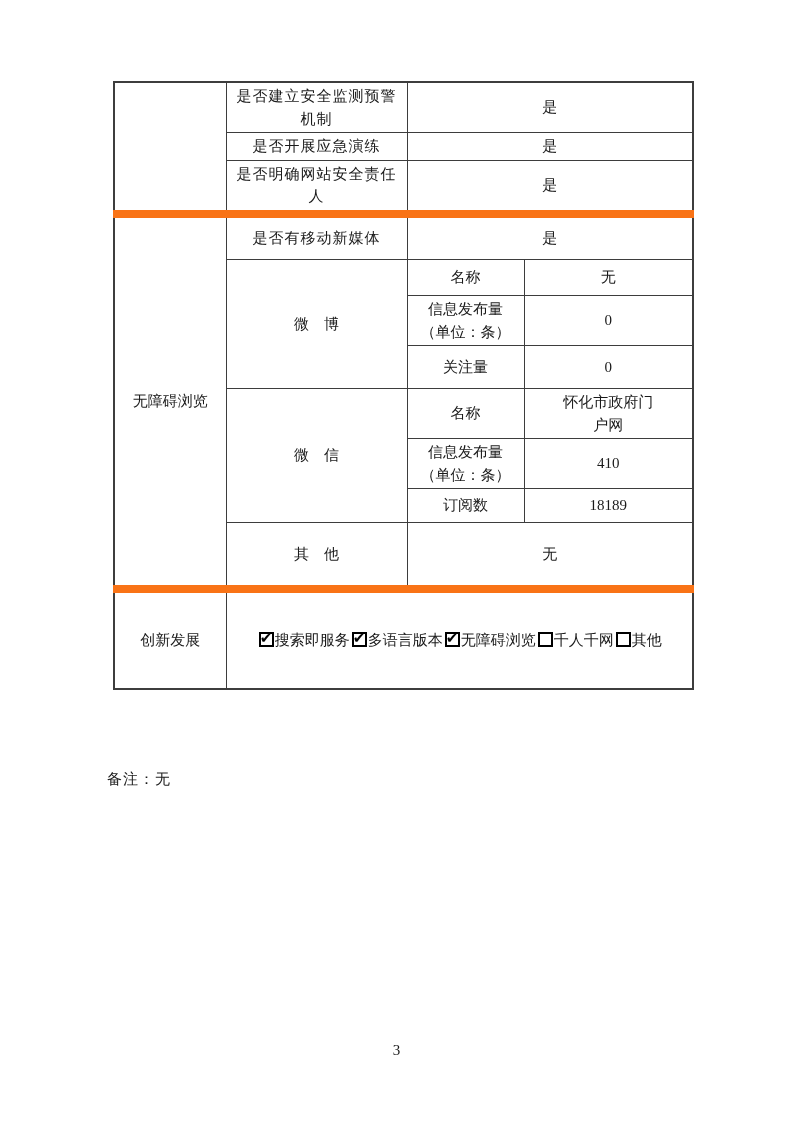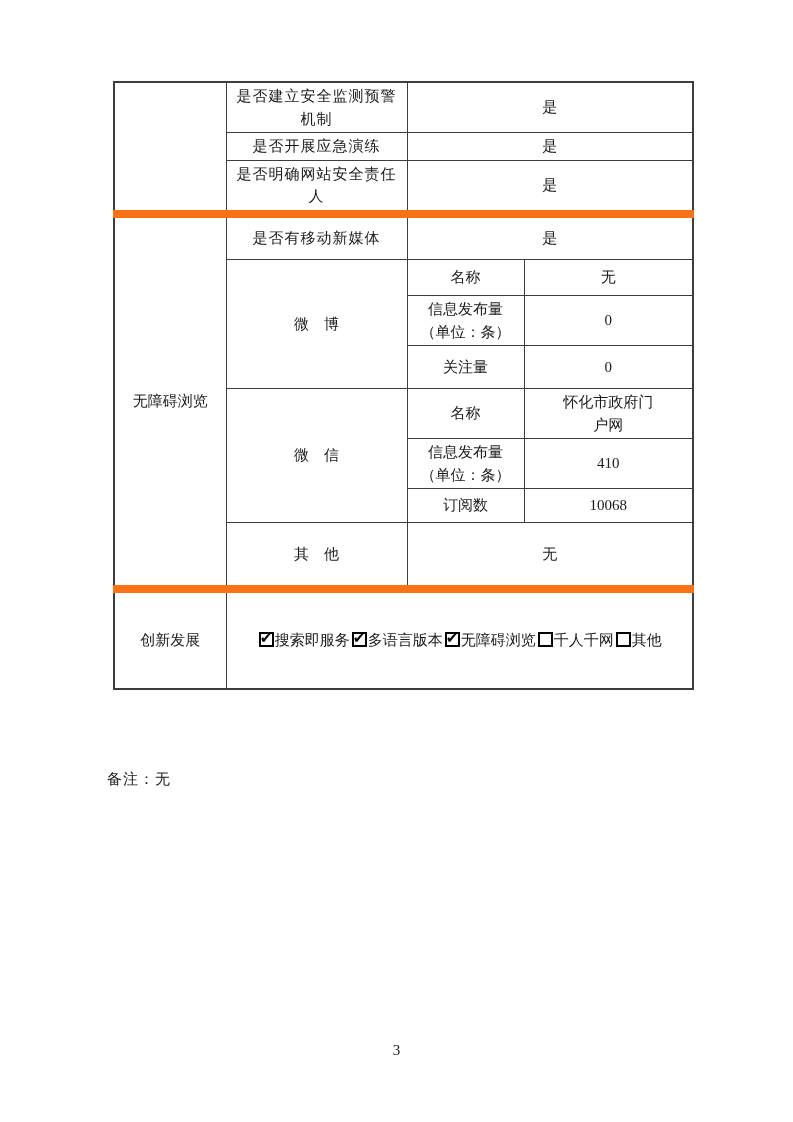--- a/index.html
+++ b/index.html
@@ -127,21 +127,21 @@
       <td><span class="prewrap">怀化市政府门
 户网</span></td>
     </tr>
     <tr style="height:49px">
       <td><span class="prewrap">信息发布量
 （单位：条）</span></td>
       <td>410</td>
     </tr>
     <tr style="height:34px">
       <td>订阅数</td>
-      <td>10068</td>
+      <td>18189</td>
     </tr>
 
     <tr style="height:66px">
       <td>其　他</td>
       <td colspan="2">无</td>
     </tr>
 
     <tr class="section-start" style="height:100px">
       <td>创新发展</td>
       <td colspan="3">

